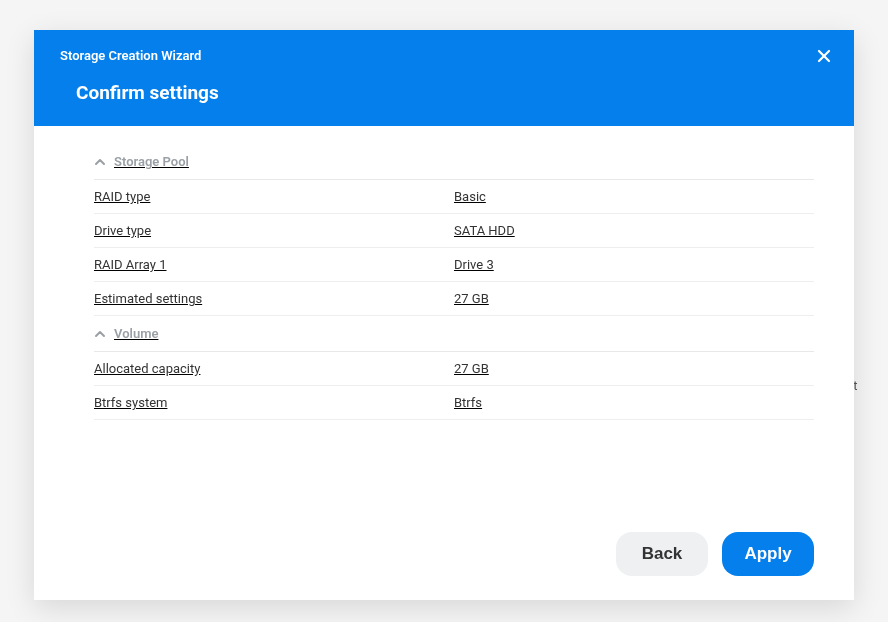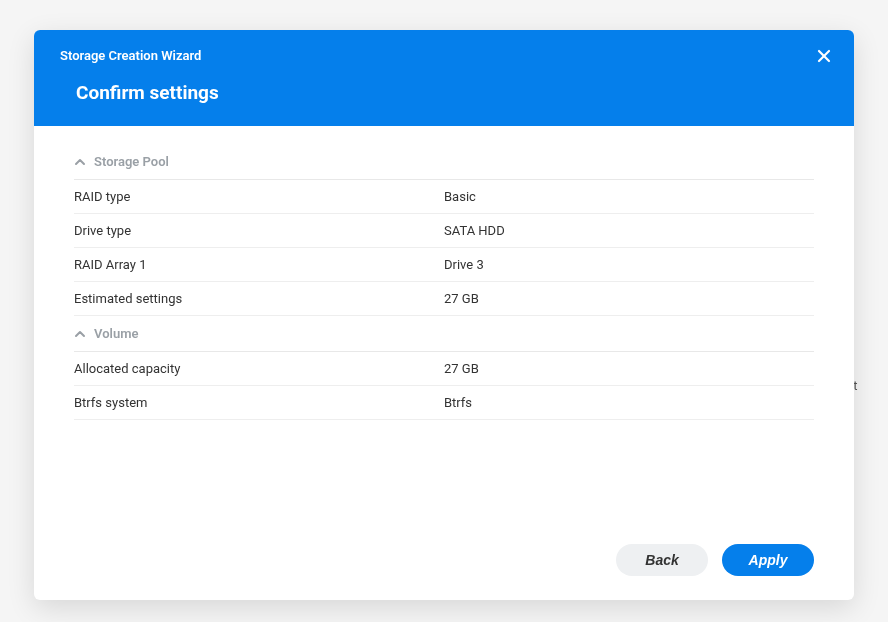--- a/index.html
+++ b/index.html
@@ -10,21 +10,21 @@
       height: 622px;
       position: relative;
     }
     .dialog {
       position: absolute;
       left: 34px;
       top: 30px;
       width: 820px;
       height: 570px;
       background: #fff;
-      border-radius: 6px;
+      border-radius: 0;
       box-shadow: 0 8px 28px rgba(0,0,0,0.12);
       display: flex;
       flex-direction: column;
       overflow: hidden;
     }
     .header {
       background: #057FEB;
       color: #fff;
       padding: 18px 26px 22px 26px;
       position: relative;
@@ -46,22 +46,23 @@
       width: 24px;
       height: 24px;
       cursor: pointer;
       display: flex;
       align-items: center;
       justify-content: center;
     }
     .close-btn svg { stroke: #fff; }
     .content {
       flex: 1;
-      padding: 18px 40px 0 40px;
+      padding: 18px 40px 0 60px;
       overflow-y: auto;
+      text-decoration: underline;
     }
     .section-header {
       display: flex;
       align-items: center;
       padding: 10px 0;
       border-bottom: 1px solid #e8e8e8;
       cursor: pointer;
       color: #9aa0a6;
       font-weight: 600;
       font-size: 13px;
@@ -84,28 +85,27 @@
       width: 50%;
     }
     .footer {
       padding: 18px 40px 24px 40px;
       display: flex;
       justify-content: flex-end;
       gap: 14px;
     }
     .btn {
       min-width: 92px;
-      height: 32px;
+      height: 44px;
       border-radius: 16px;
       border: none;
-      font-size: 14px;
+      font-size: 17px;
       font-weight: 600;
       cursor: pointer;
       padding: 0 22px;
-      font-style: italic;
     }
     .btn-secondary {
       background: #eef0f2;
       color: #333;
     }
     .btn-primary {
       background: #057FEB;
       color: #fff;
     }
     .behind-text {

